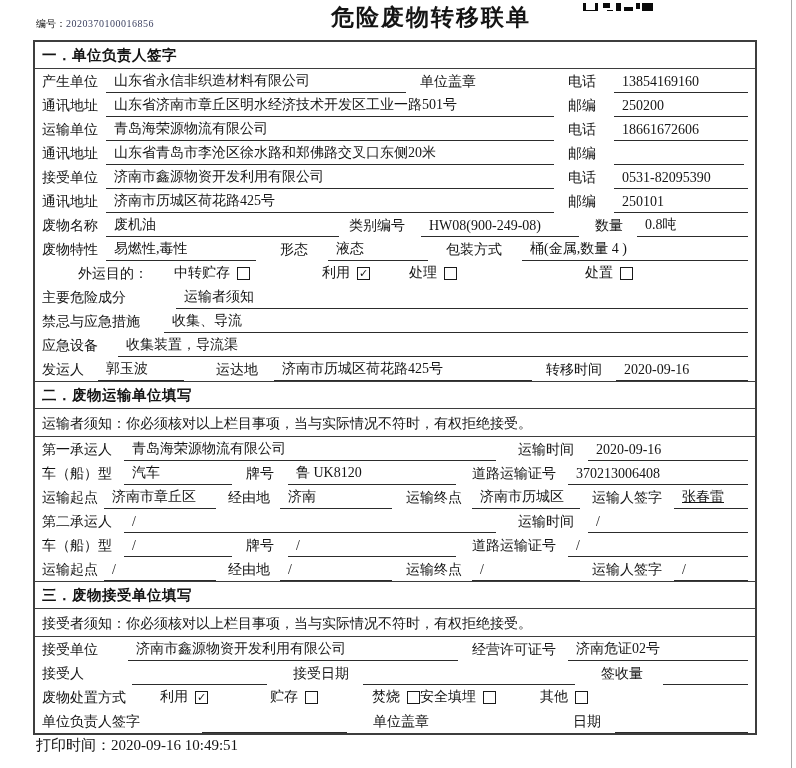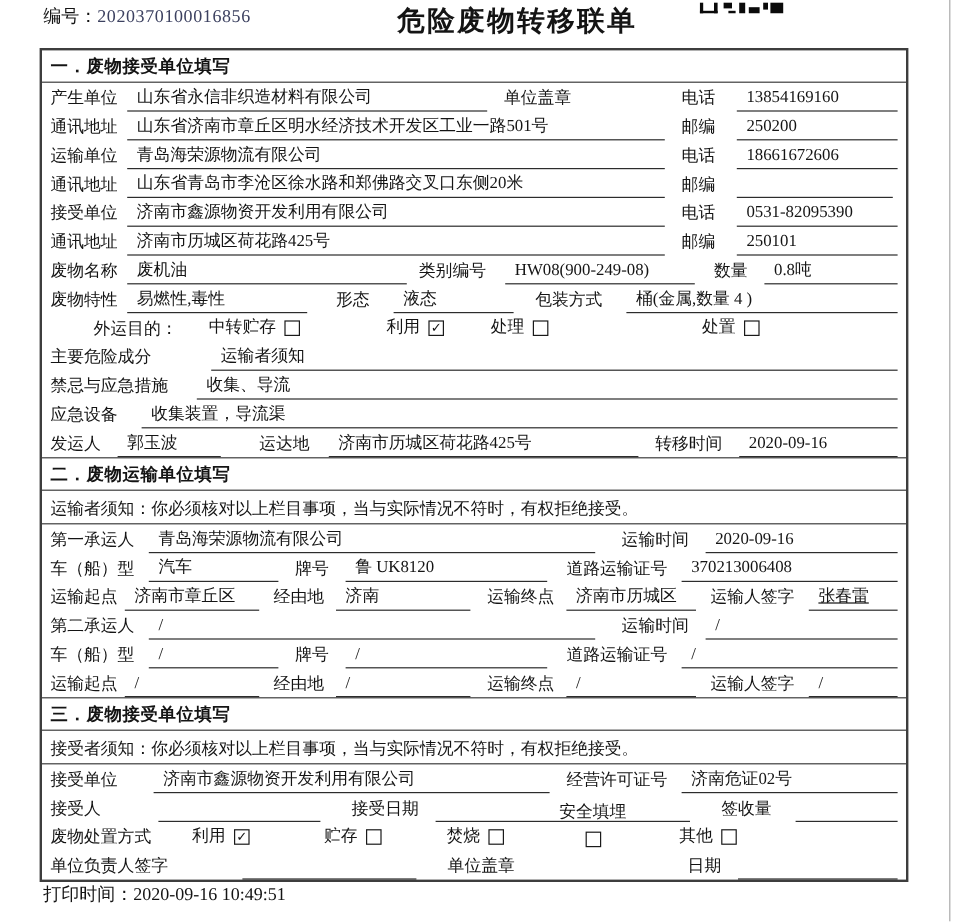--- a/index.html
+++ b/index.html
@@ -1,21 +1,21 @@
 <!DOCTYPE html>
 <html><head>
 <meta charset="utf-8">
 <style>
   * { margin:0; padding:0; box-sizing:border-box; }
   html,body { width:796px; height:768px; background:#ffffff; overflow:hidden; }
   body { font-family:"Liberation Serif","DejaVu Serif",serif; color:#141414; position:relative; }
 
   .page-edge { position:absolute; left:791px; top:0; width:1px; height:768px; background:#aaaaaa; }
 
-  .doc-number { position:absolute; left:36px; top:4px; font-size:15px; white-space:nowrap; }
+  .doc-number { position:absolute; left:36px; top:17px; font-size:10px; white-space:nowrap; }
   .doc-number .num { color:#3c4160; letter-spacing:0.5px; }
   .doc-title { position:absolute; left:331px; top:2px; font-size:23px; font-weight:bold; letter-spacing:2px; white-space:nowrap; }
   .qr-fragment { position:absolute; left:583px; top:0; width:70px; height:11px; overflow:hidden; }
 
   .doc-table { position:absolute; left:33px; top:40px; width:724px; border:2px solid #3d3d3d; background:#fff; }
   .section { width:100%; }
   .section + .section { border-top:1px solid #3d3d3d; }
   .section-header { font-size:14.5px; font-weight:bold; padding:4px 7px 3px 7px; border-bottom:1px solid #3d3d3d; letter-spacing:0.5px; }
   .note-row { font-size:14px; padding:6px 7px 5px 7px; border-bottom:1px solid #3d3d3d; height:28px; }
 
@@ -50,21 +50,21 @@
       <rect x="33" y="0" width="5" height="11"></rect>
         <rect x="41" y="4" width="9" height="7"></rect>
       <rect x="53" y="0" width="4" height="6"></rect>
         <rect x="59" y="0" width="11" height="11"></rect>
     </g>
   </svg>
 </div>
 
 <div class="doc-table" id="sections">
     <div class="section">
-      <div class="section-header">一．废物接受单位填写</div>
+      <div class="section-header">一．单位负责人签字</div>
       <div class="form-row">
         <span class="lbl" style="width: 64px;">产生单位</span>
         <span class="val" style="width: 300px;">山东省永信非织造材料有限公司</span>
         <span class="lbl" style="width: 148px; margin-left: 14px;">单位盖章</span>
         <span class="lbl" style="width: 46px;">电话</span>
         <span class="val flex">13854169160</span>
       </div>
       <div class="form-row">
         <span class="lbl" style="width: 64px;">通讯地址</span>
         <span class="val" style="width: 448px;">山东省济南市章丘区明水经济技术开发区工业一路501号</span>
@@ -227,21 +227,21 @@
           <span class="box">✓</span>
         </span>
         <span class="cb" style="margin-left: 62px;">
           <span>贮存</span>
           <span class="box"></span>
         </span>
         <span class="cb" style="margin-left: 54px;">
           <span>焚烧</span>
           <span class="box"></span>
         </span>
-        <span class="cb" style="margin-left: 46px; flex-direction: column;">
+        <span class="cb" style="">
           <span>安全填埋</span>
           <span class="box"></span>
         </span>
         <span class="cb" style="margin-left: 44px;">
           <span>其他</span>
           <span class="box"></span>
         </span>
       </div>
       <div class="form-row">
         <span class="lbl" style="width: 110px;">单位负责人签字</span>

